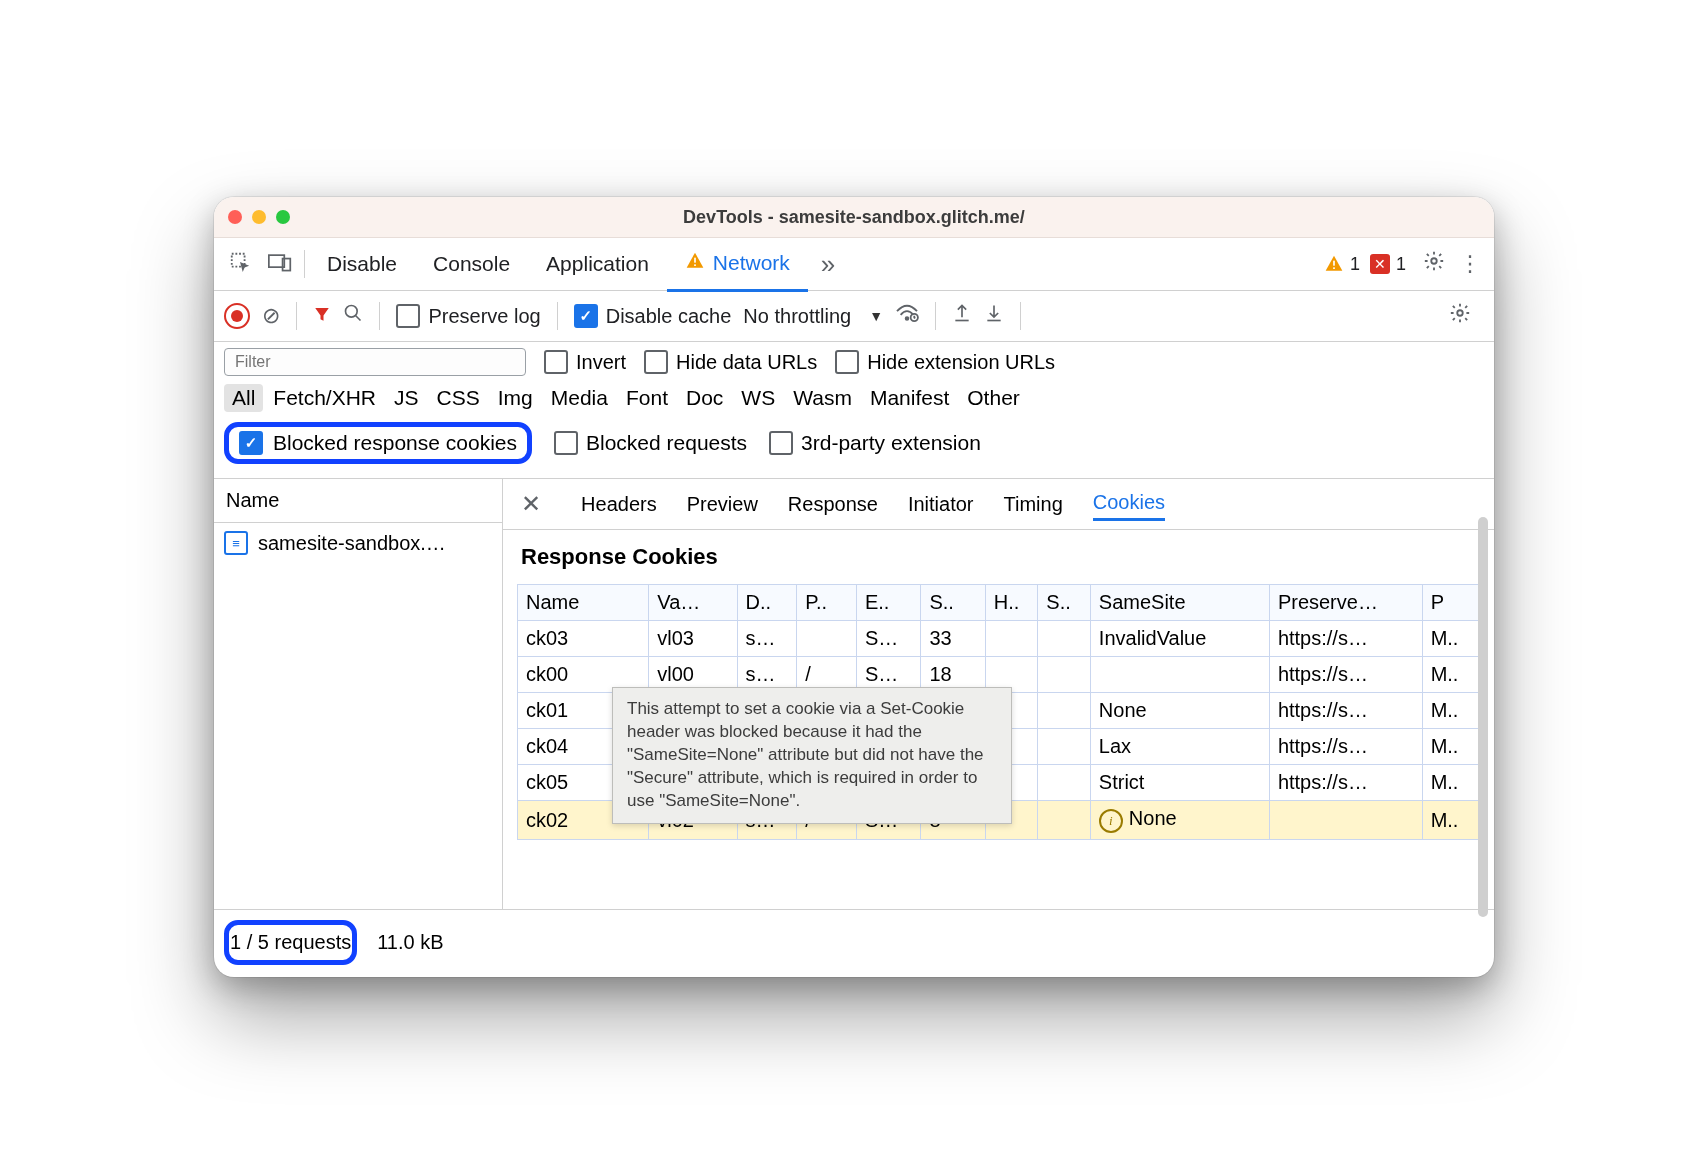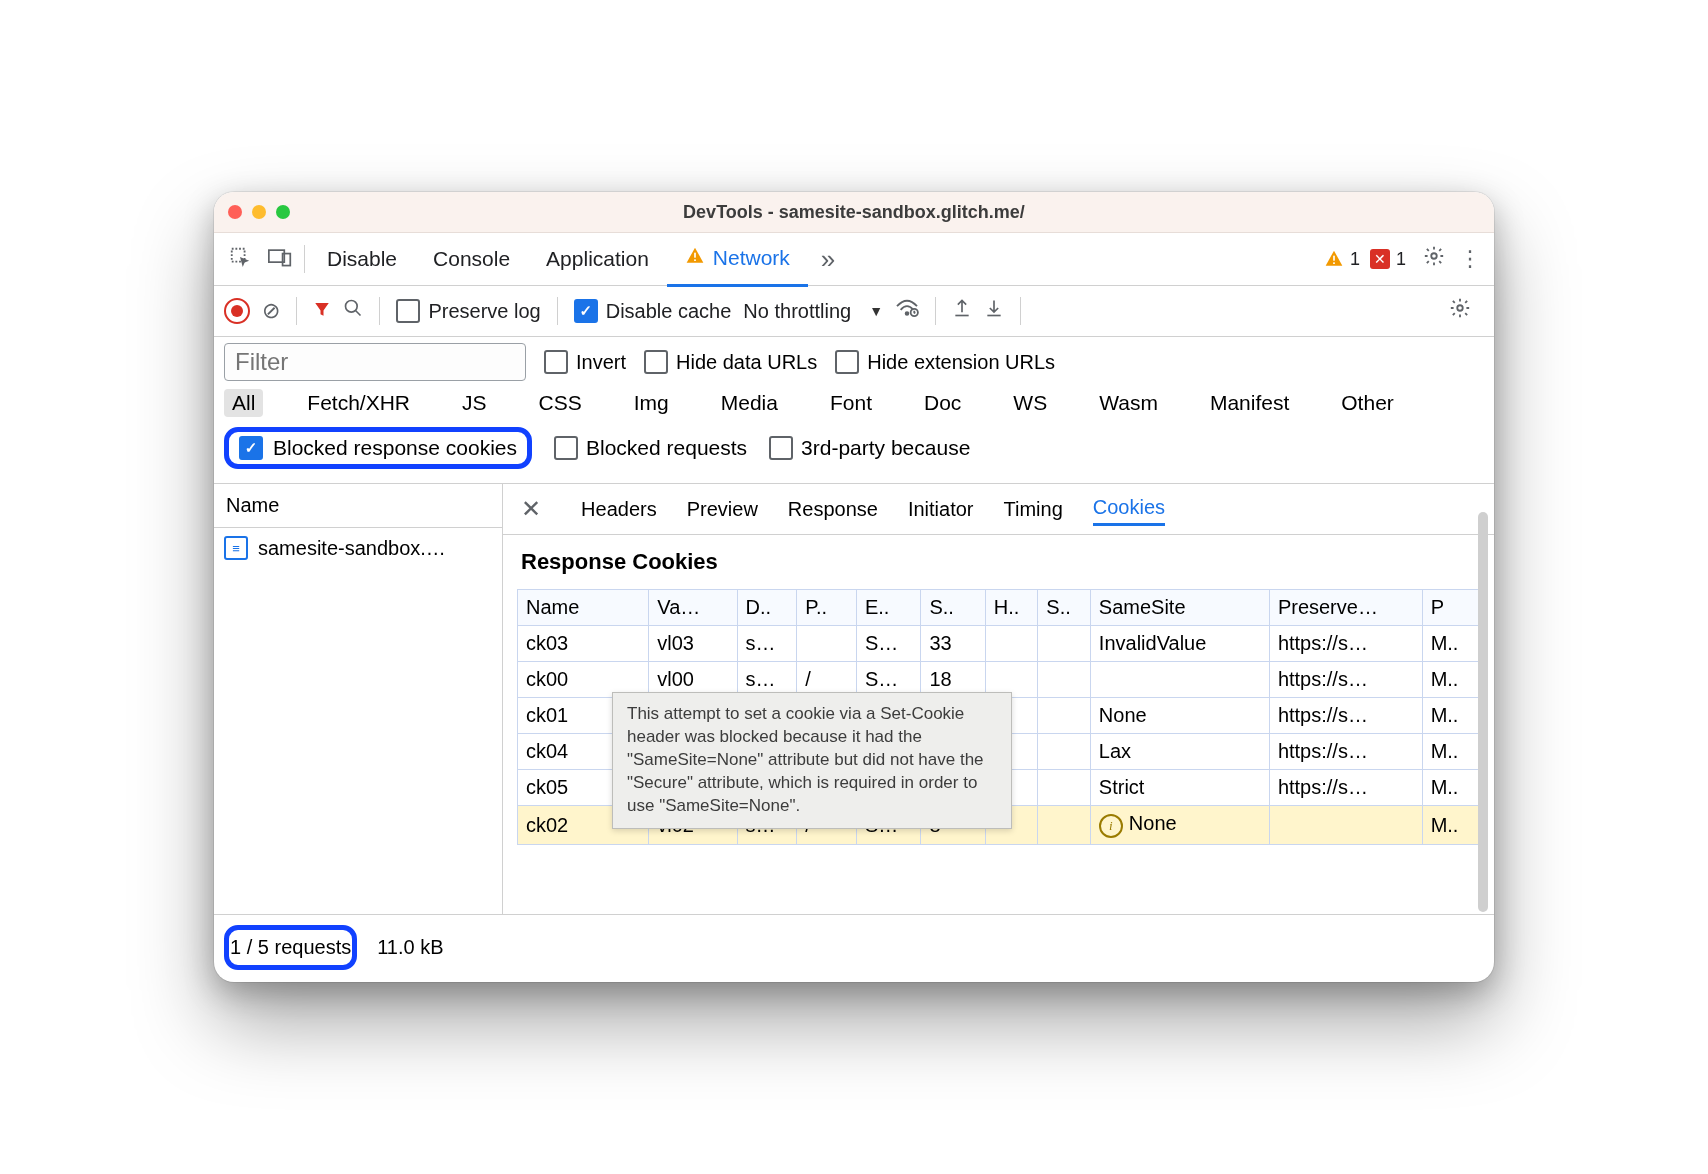--- a/index.html
+++ b/index.html
@@ -92,26 +92,26 @@
   .chk-label { display:flex; align-items:center; gap:8px;}
   .select { display:flex; align-items:center; gap:18px;}
   .caret-down { font-size:14px; color:#333;}
   .wifi-icon, .upload-icon, .download-icon { color:#5f6368; font-size:22px;}
 
   
   .filterrow {
     display:flex; align-items:center; gap:18px; padding: 6px 10px; font-size:20px;
   }
   .filter-input {
-    border:1px solid #9aa0a6; border-radius:4px; padding:4px 10px; width:280px; font-size:24px; color:#666; background:#fdfdfd;
+    border:1px solid #9aa0a6; border-radius:4px; padding:4px 10px; width:280px; font-size:16px; color:#666; background:#fdfdfd;
   }
 
   
   .typerow {
-    display:flex; align-items:center; gap:36px; padding: 2px 10px 10px; font-size:21px;
+    display:flex; align-items:center; gap:2px; padding: 2px 10px 10px; font-size:21px;
   }
   .typerow .pill { padding:2px 8px; border-radius:4px; cursor:pointer;}
   .typerow .pill.active { background:#e3e3e3;}
 
   
   .statusrow {
     display:flex; align-items:center; gap:22px; padding: 0 10px 14px; font-size:21px;
   }
   .highlight-ring {
     border: 5px solid var(--highlight-blue);
@@ -337,21 +337,21 @@
       <label class="highlight-ring">
         <span class="checkbox checked"></span>
           <span>Blocked response cookies</span>
       </label>
       <label class="chk-label">
         <span class="checkbox"></span>
           <span>Blocked requests</span>
       </label>
       <label class="chk-label">
         <span class="checkbox"></span>
-          <span>3rd-party because</span>
+          <span>3rd-party extension</span>
       </label>
     </div>
 
     <div class="split" style="position:relative;">
       <div class="left-pane">
         <div class="pane-header">Name</div>
         <div class="req-item">
           <span class="doc-icon">≡</span>
           <span>samesite-sandbox.…</span>
         </div>

